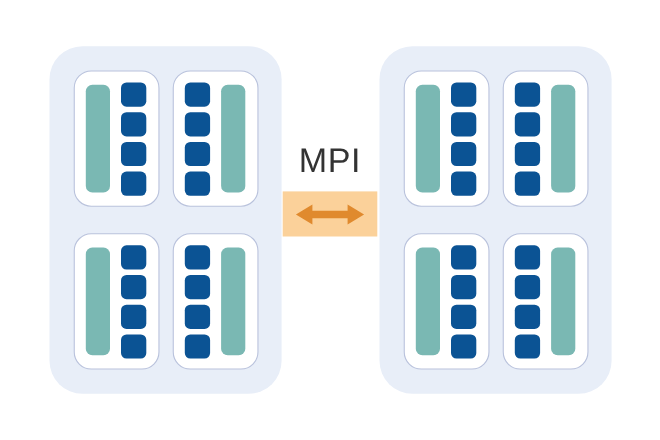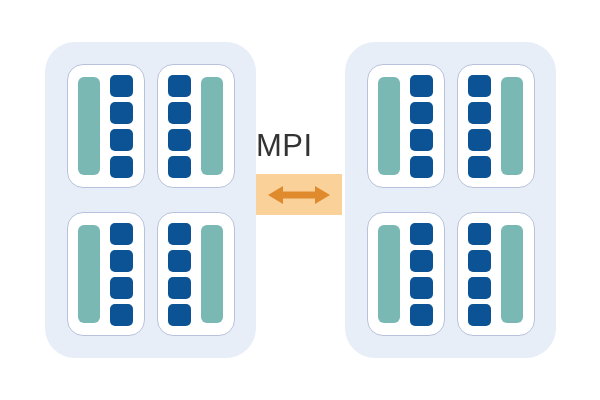--- a/index.html
+++ b/index.html
@@ -87,21 +87,21 @@
 
   
   #interconnect {
     position: absolute;
     left: 256px;
     top: 130px;
     width: 88px;
     height: 92px;
     display: flex;
     flex-direction: column;
-    align-items: flex-start;
+    align-items: center;
   }
   #mpi-label {
     font-size: 31px;
     line-height: 1;
     color: #333333;
     letter-spacing: 0.5px;
     font-family: "Liberation Sans", sans-serif;
     margin-bottom: 13px;
     user-select: none;
   }

